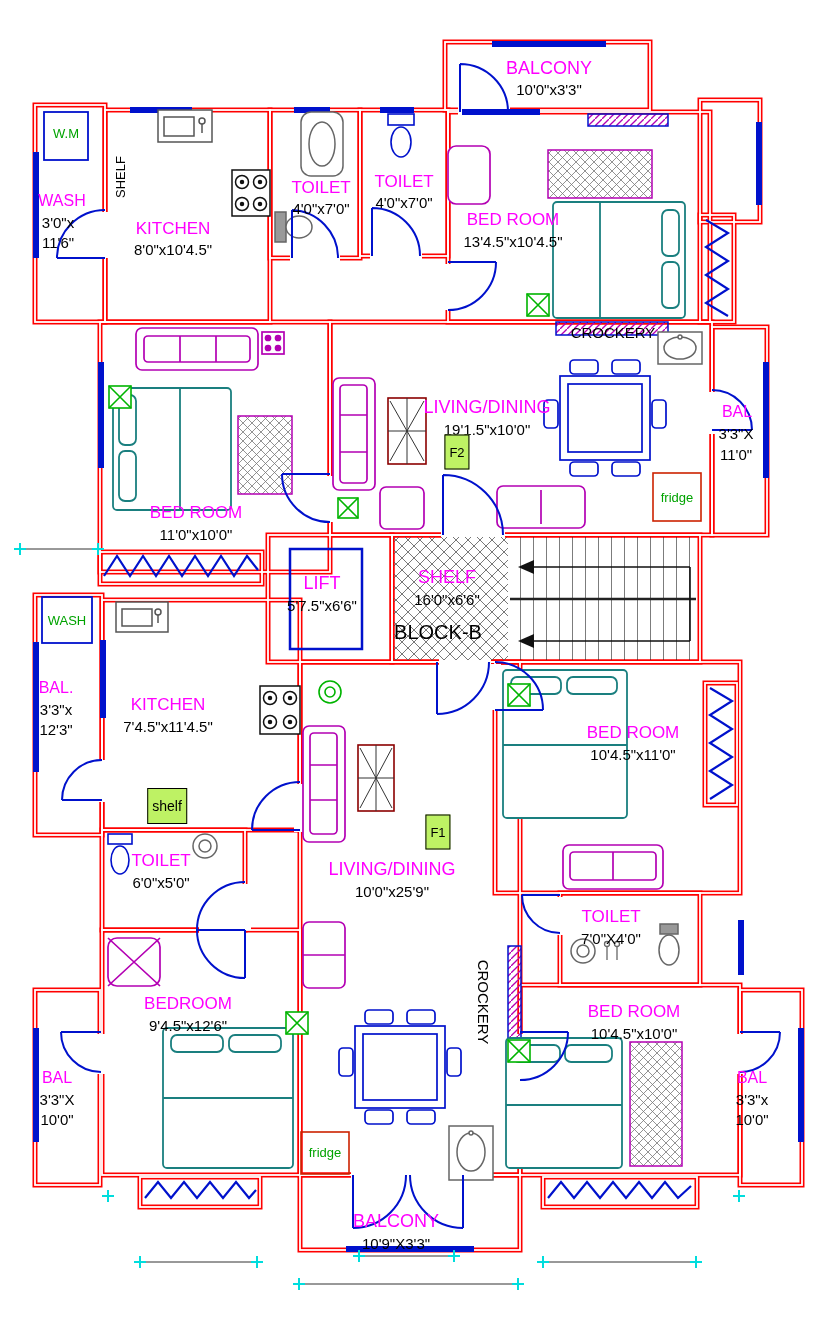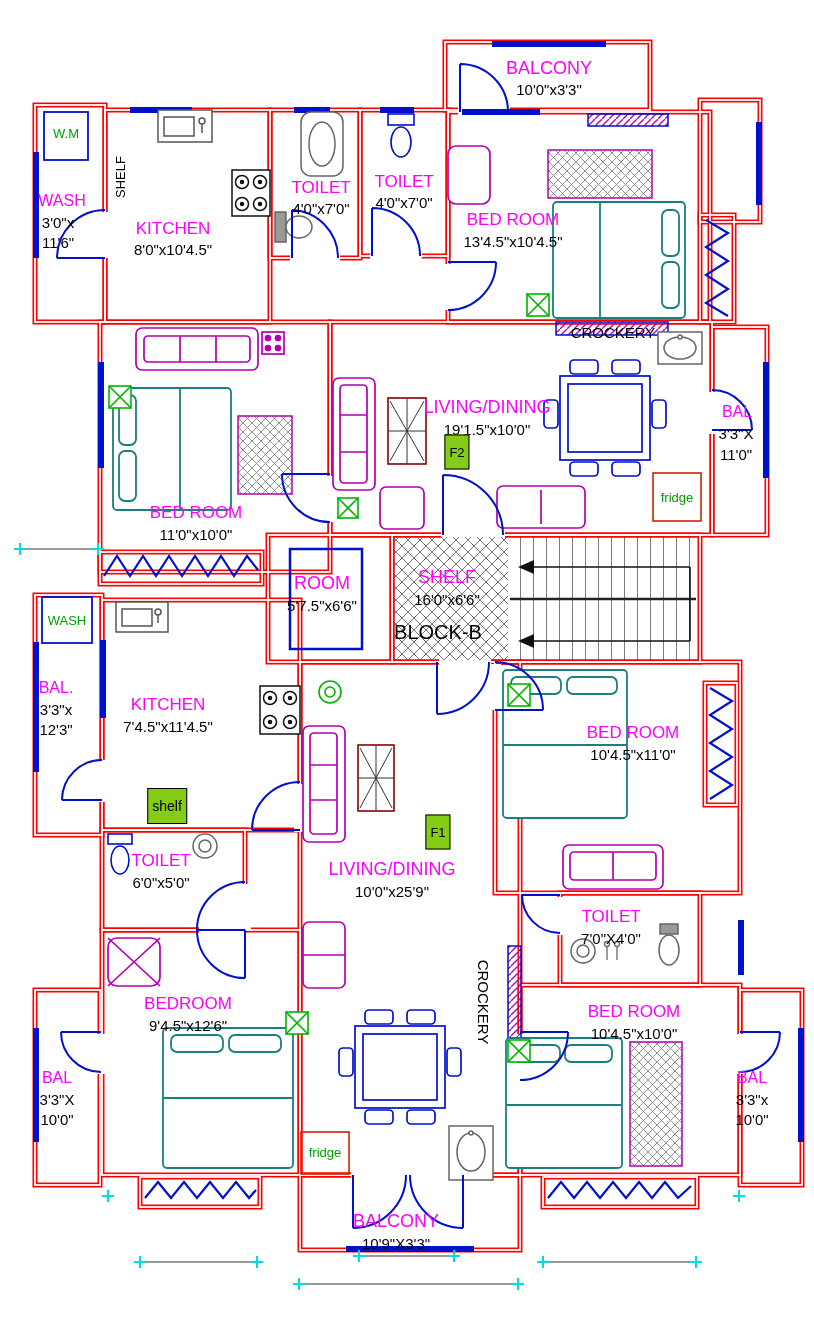--- a/index.html
+++ b/index.html
@@ -8,21 +8,21 @@
   .plan svg{position:absolute;left:0;top:0;}
   .lbl{position:absolute;color:#ff00ff;font-size:17px;white-space:nowrap;
        transform:translate(-50%,-50%);line-height:1;z-index:5;}
   .big{font-size:18px;}
   .small{font-size:16px;}
   .dim{color:#000;font-size:15px;}
   .blk{color:#000;}
   .green{color:#00a300;font-size:13px;}
   .vert{transform:translate(-50%,-50%) rotate(-90deg);}
   .vertcw{transform:translate(-50%,-50%) rotate(90deg);}
-  .boxed{border:1px solid #000;padding:10px 4px;font-size:13px;background:#84cc16;}
+  .boxed{border:1px solid #000;padding:10px 4px;font-size:13px;background:#bef264;}
 </style>
 </head>
 <body>
 
 <div class="plan">
 
 <svg width="814" height="1318" viewBox="0 0 814 1318">
   <defs>
     <g id="wallset">
       <rect x="445" y="42" width="205" height="68"></rect>
@@ -453,21 +453,21 @@
 <div class="lbl dim" style="left:736px;top:433px">3'3"X</div>
 <div class="lbl dim" style="left:736px;top:454px">11'0"</div>
 
 <div class="lbl big" style="left:487px;top:407px">LIVING/DINING</div>
 <div class="lbl dim" style="left:487px;top:429px">19'1.5"x10'0"</div>
 <div class="lbl blk boxed" style="left:457px;top:452px">F2</div>
 
 <div class="lbl" style="left:196px;top:512px">BED ROOM</div>
 <div class="lbl dim" style="left:196px;top:534px">11'0"x10'0"</div>
 
-<div class="lbl big" style="left:322px;top:583px">ROOM</div>
+<div class="lbl big" style="left:322px;top:583px">LIFT</div>
 <div class="lbl dim" style="left:322px;top:605px">5'7.5"x6'6"</div>
 
 <div class="lbl big" style="left:447px;top:577px">SHELF</div>
 <div class="lbl dim" style="left:447px;top:599px">16'0"x6'6"</div>
 <div class="lbl blk" style="left:438px;top:632px;font-size:20px">BLOCK-B</div>
 
 <div class="lbl green" style="left:67px;top:620px">WASH</div>
 
 <div class="lbl small" style="left:56px;top:688px">BAL.</div>
 <div class="lbl dim" style="left:56px;top:709px">3'3"x</div>

